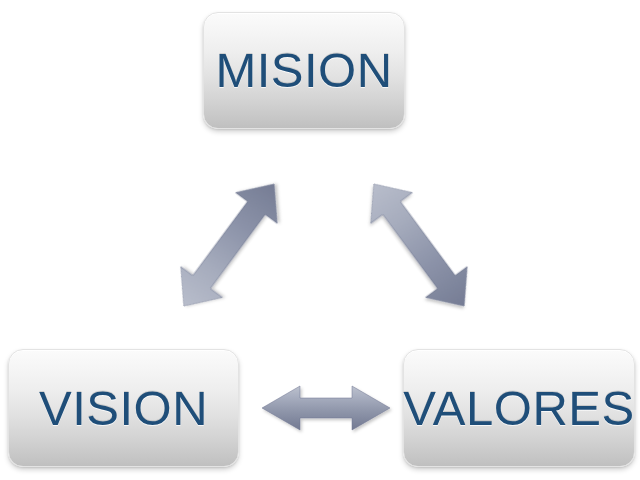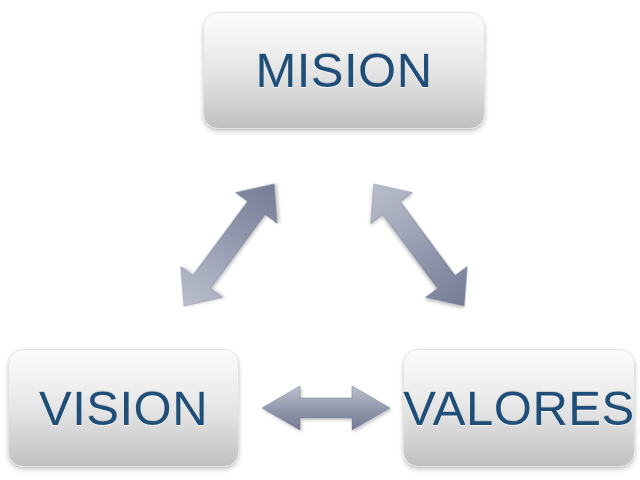--- a/index.html
+++ b/index.html
@@ -53,21 +53,21 @@
     text-shadow: 0 1px 0 rgba(255,255,255,0.75),
                  0 -1px 0 rgba(0,0,0,0.12);
     white-space: nowrap;
     user-select: none;
   }
 
   
   #box-mision {
     left: 203px;
     top: 12px;
-    width: 282px;
+    width: 202px;
     height: 117px;
   }
   #box-mision .node-label { font-size: 49px; }
 
   #box-vision {
     left: 8px;
     top: 349px;
     width: 231px;
     height: 118px;
   }

